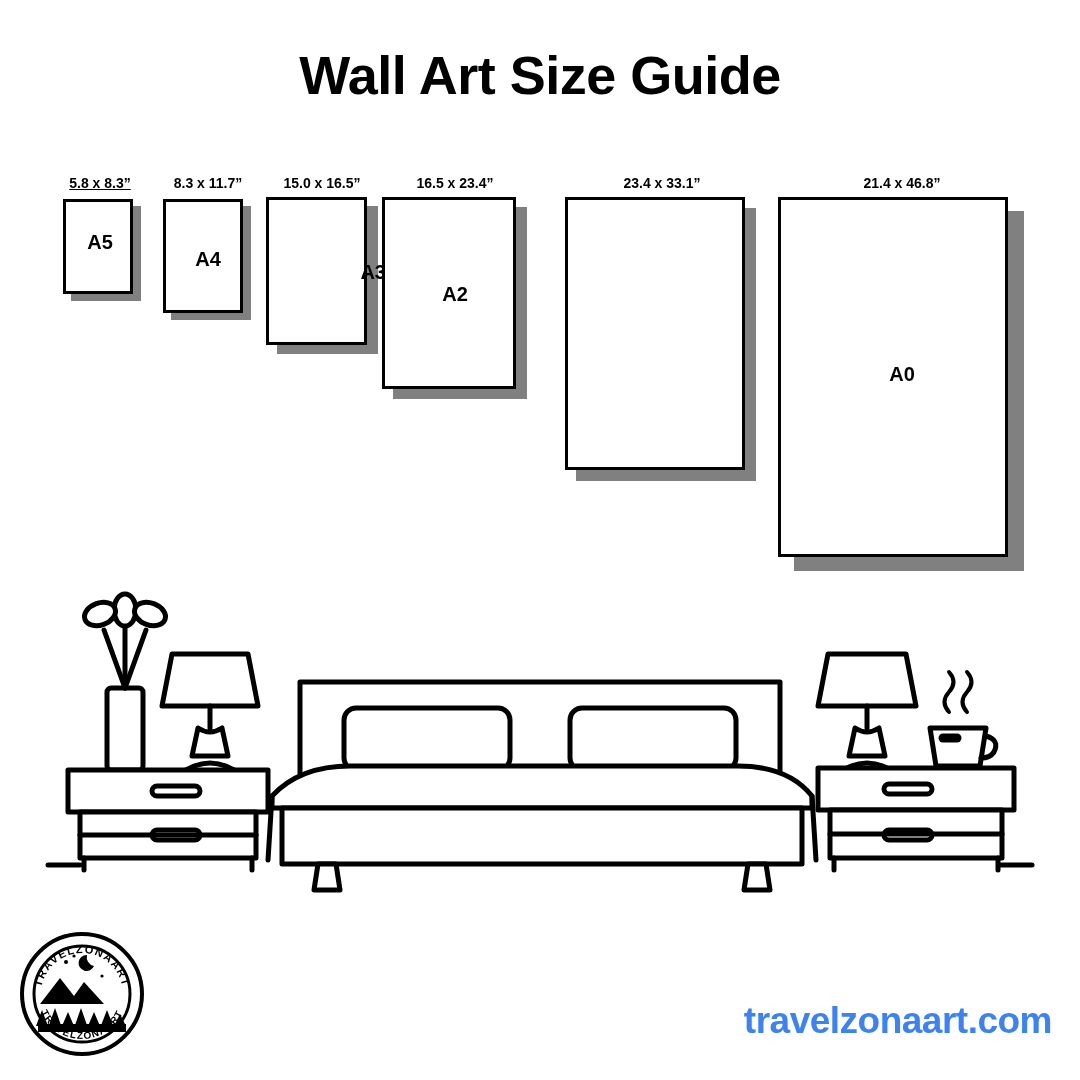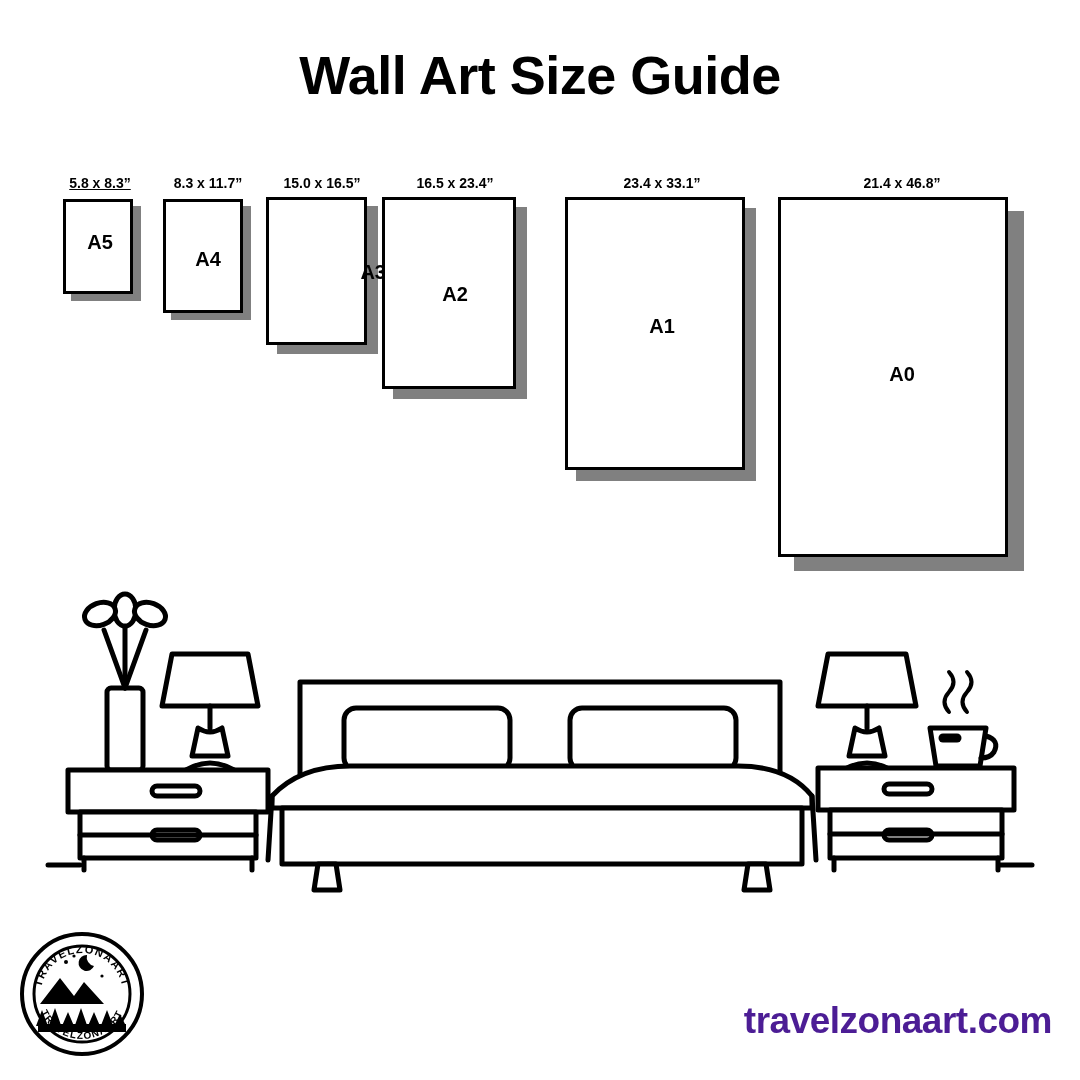--- a/index.html
+++ b/index.html
@@ -92,21 +92,21 @@
     top: 930px;
     width: 128px;
     height: 128px;
   }
   #site {
     position: absolute;
     right: 28px;
     top: 1000px;
     font-size: 37px;
     font-weight: bold;
-    color: #4c1d95;
+    color: #3b82f6;
     letter-spacing: -0.5px;
   }
 </style>
 </head>
 <body>
 
 <div id="page">
 
   <div id="title">Wall Art Size Guide</div>
 
@@ -137,21 +137,20 @@
       <div class="size-label" style="top:0px;">16.5 x 23.4”</div>
       <div class="frame-shadow" style="left:19px; top:32px; width:134px; height:192px;"></div>
       <div class="frame" style="left:8px; top:22px; width:134px; height:192px;"></div>
       <div class="frame-name" style="top:108px;">A2</div>
     </div>
 
     <div class="size-group" style="left:556px; top:175px; width:212px; height:330px;">
       <div class="size-label" style="top:0px;">23.4 x 33.1”</div>
       <div class="frame-shadow" style="left:20px; top:33px; width:180px; height:273px;"></div>
       <div class="frame" style="left:9px; top:22px; width:180px; height:273px;"></div>
-      <div class="frame-name" style="top:140px;">A1</div>
     </div>
 
     <div class="size-group" style="left:768px; top:175px; width:268px; height:420px;">
       <div class="size-label" style="top:0px;">21.4 x 46.8”</div>
       <div class="frame-shadow" style="left:26px; top:36px; width:230px; height:360px;"></div>
       <div class="frame" style="left:10px; top:22px; width:230px; height:360px;"></div>
       <div class="frame-name" style="top:188px;">A0</div>
     </div>
 
   </div>

